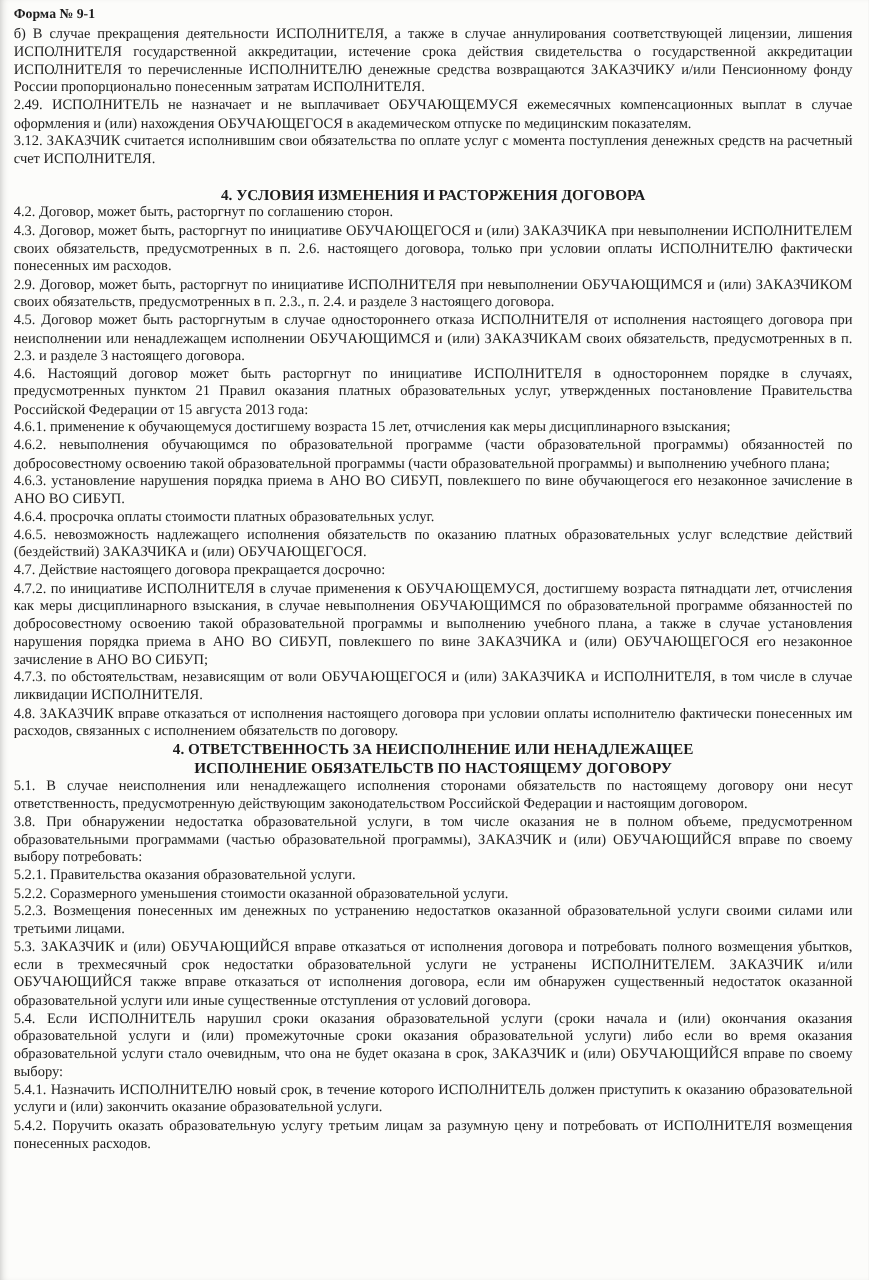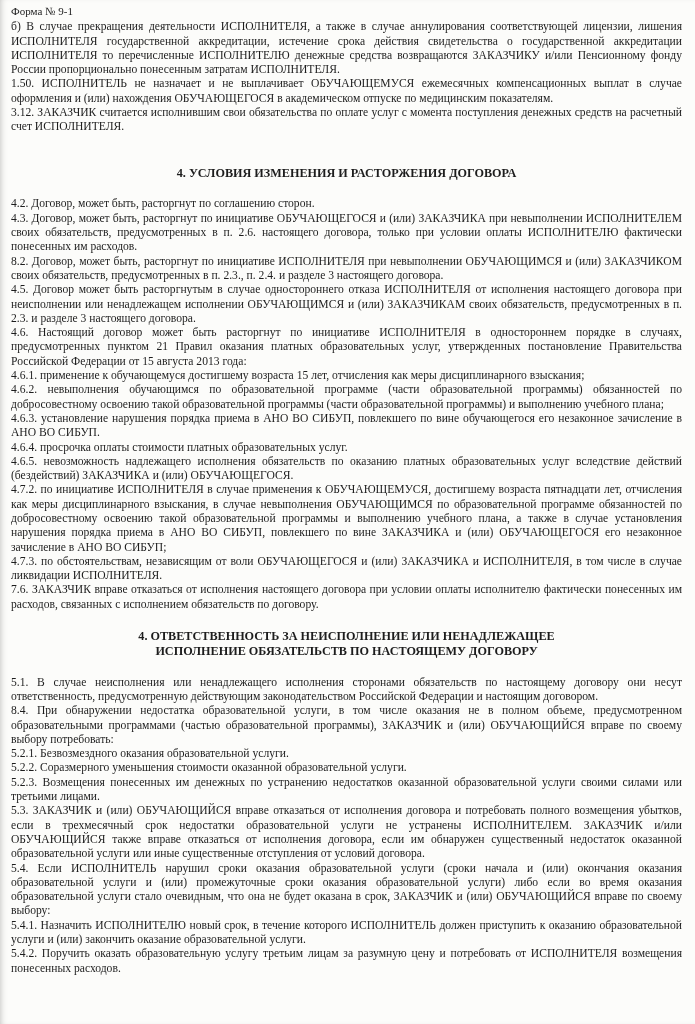--- a/index.html
+++ b/index.html
@@ -20,72 +20,73 @@
     background: #fcfcfa;
     color: #1d1d1d;
     font-family: "Liberation Serif", "DejaVu Serif", serif;
     font-size: 11.6px;
     line-height: 14.3px;
     box-shadow: inset 5px 0 7px -5px rgba(0,0,0,0.28);
     -webkit-hyphens: auto;
     hyphens: auto;
   }
   .form-label {
-    font-weight: 400;
+    font-weight: 700;
     font-size: 11px;
     margin: 0 0 2px 0;
     text-align: left;
   }
   .doc-body .para {
     margin: 0;
     text-align: justify;
   }
   .doc-body .heading {
-    margin: 17px;
+    margin: 0;
     text-align: center;
     font-weight: 700;
     font-size: 12.2px;
     line-height: 14.8px;
     white-space: pre-line;
     -webkit-hyphens: none;
     hyphens: none;
   }
   .doc-body .spacer {
     height: 14px;
   }
 </style>
 </head>
 <body>
 
 <div class="page">
   <div class="form-label">Форма № 9-1</div>
   <div class="doc-body" id="doc-body">
       <p class="para">б) В случае прекращения деятельности ИСПОЛНИТЕЛЯ, а также в случае аннулирования соответствующей лицензии, лишения ИСПОЛНИТЕЛЯ государственной аккредитации, истечение срока действия свидетельства о государственной аккредитации ИСПОЛНИТЕЛЯ то перечисленные ИСПОЛНИТЕЛЮ денежные средства возвращаются ЗАКАЗЧИКУ и/или Пенсионному фонду России пропорционально понесенным затратам ИСПОЛНИТЕЛЯ.</p>
-      <p class="para">1.50. ИСПОЛНИТЕЛЬ не назначает и не выплачивает ОБУЧАЮЩЕМУСЯ ежемесячных компенсационных выплат в случае оформления и (или) нахождения ОБУЧАЮЩЕГОСЯ в академическом отпуске по медицинским показателям.</p>
+      <p class="para">2.49. ИСПОЛНИТЕЛЬ не назначает и не выплачивает ОБУЧАЮЩЕМУСЯ ежемесячных компенсационных выплат в случае оформления и (или) нахождения ОБУЧАЮЩЕГОСЯ в академическом отпуске по медицинским показателям.</p>
       <p class="para">3.12. ЗАКАЗЧИК считается исполнившим свои обязательства по оплате услуг с момента поступления денежных средств на расчетный счет ИСПОЛНИТЕЛЯ.</p>
       <div class="spacer"></div>
       <div class="heading">4. УСЛОВИЯ ИЗМЕНЕНИЯ И РАСТОРЖЕНИЯ ДОГОВОРА</div>
       <p class="para">4.2. Договор, может быть, расторгнут по соглашению сторон.</p>
       <p class="para">4.3. Договор, может быть, расторгнут по инициативе ОБУЧАЮЩЕГОСЯ и (или) ЗАКАЗЧИКА при невыполнении ИСПОЛНИТЕЛЕМ своих обязательств, предусмотренных в п. 2.6. настоящего договора, только при условии оплаты ИСПОЛНИТЕЛЮ фактически понесенных им расходов.</p>
-      <p class="para">8.2. Договор, может быть, расторгнут по инициативе ИСПОЛНИТЕЛЯ при невыполнении ОБУЧАЮЩИМСЯ и (или) ЗАКАЗЧИКОМ своих обязательств, предусмотренных в п. 2.3., п. 2.4. и разделе 3 настоящего договора.</p>
+      <p class="para">2.9. Договор, может быть, расторгнут по инициативе ИСПОЛНИТЕЛЯ при невыполнении ОБУЧАЮЩИМСЯ и (или) ЗАКАЗЧИКОМ своих обязательств, предусмотренных в п. 2.3., п. 2.4. и разделе 3 настоящего договора.</p>
       <p class="para">4.5. Договор может быть расторгнутым в случае одностороннего отказа ИСПОЛНИТЕЛЯ от исполнения настоящего договора при неисполнении или ненадлежащем исполнении ОБУЧАЮЩИМСЯ и (или) ЗАКАЗЧИКАМ своих обязательств, предусмотренных в п. 2.3. и разделе 3 настоящего договора.</p>
       <p class="para">4.6. Настоящий договор может быть расторгнут по инициативе ИСПОЛНИТЕЛЯ в одностороннем порядке в случаях, предусмотренных пунктом 21 Правил оказания платных образовательных услуг, утвержденных постановление Правительства Российской Федерации от 15 августа 2013 года:</p>
       <p class="para">4.6.1. применение к обучающемуся достигшему возраста 15 лет, отчисления как меры дисциплинарного взыскания;</p>
       <p class="para">4.6.2. невыполнения обучающимся по образовательной программе (части образовательной программы) обязанностей по добросовестному освоению такой образовательной программы (части образовательной программы) и выполнению учебного плана;</p>
       <p class="para">4.6.3. установление нарушения порядка приема в АНО ВО СИБУП, повлекшего по вине обучающегося его незаконное зачисление в АНО ВО СИБУП.</p>
       <p class="para">4.6.4. просрочка оплаты стоимости платных образовательных услуг.</p>
       <p class="para">4.6.5. невозможность надлежащего исполнения обязательств по оказанию платных образовательных услуг вследствие действий (бездействий) ЗАКАЗЧИКА и (или) ОБУЧАЮЩЕГОСЯ.</p>
+      <p class="para">4.7. Действие настоящего договора прекращается досрочно:</p>
       <p class="para">4.7.2. по инициативе ИСПОЛНИТЕЛЯ в случае применения к ОБУЧАЮЩЕМУСЯ, достигшему возраста пятнадцати лет, отчисления как меры дисциплинарного взыскания, в случае невыполнения ОБУЧАЮЩИМСЯ по образовательной программе обязанностей по добросовестному освоению такой образовательной программы и выполнению учебного плана, а также в случае установления нарушения порядка приема в АНО ВО СИБУП, повлекшего по вине ЗАКАЗЧИКА и (или) ОБУЧАЮЩЕГОСЯ его незаконное зачисление в АНО ВО СИБУП;</p>
       <p class="para">4.7.3. по обстоятельствам, независящим от воли ОБУЧАЮЩЕГОСЯ и (или) ЗАКАЗЧИКА и ИСПОЛНИТЕЛЯ, в том числе в случае ликвидации ИСПОЛНИТЕЛЯ.</p>
-      <p class="para">7.6. ЗАКАЗЧИК вправе отказаться от исполнения настоящего договора при условии оплаты исполнителю фактически понесенных им расходов, связанных с исполнением обязательств по договору.</p>
+      <p class="para">4.8. ЗАКАЗЧИК вправе отказаться от исполнения настоящего договора при условии оплаты исполнителю фактически понесенных им расходов, связанных с исполнением обязательств по договору.</p>
       <div class="heading">4. ОТВЕТСТВЕННОСТЬ ЗА НЕИСПОЛНЕНИЕ ИЛИ НЕНАДЛЕЖАЩЕЕ
 ИСПОЛНЕНИЕ ОБЯЗАТЕЛЬСТВ ПО НАСТОЯЩЕМУ ДОГОВОРУ</div>
       <p class="para">5.1. В случае неисполнения или ненадлежащего исполнения сторонами обязательств по настоящему договору они несут ответственность, предусмотренную действующим законодательством Российской Федерации и настоящим договором.</p>
-      <p class="para">8.4. При обнаружении недостатка образовательной услуги, в том числе оказания не в полном объеме, предусмотренном образовательными программами (частью образовательной программы), ЗАКАЗЧИК и (или) ОБУЧАЮЩИЙСЯ вправе по своему выбору потребовать:</p>
-      <p class="para">5.2.1. Безвозмездного оказания образовательной услуги.</p>
+      <p class="para">3.8. При обнаружении недостатка образовательной услуги, в том числе оказания не в полном объеме, предусмотренном образовательными программами (частью образовательной программы), ЗАКАЗЧИК и (или) ОБУЧАЮЩИЙСЯ вправе по своему выбору потребовать:</p>
+      <p class="para">5.2.1. Правительства оказания образовательной услуги.</p>
       <p class="para">5.2.2. Соразмерного уменьшения стоимости оказанной образовательной услуги.</p>
       <p class="para">5.2.3. Возмещения понесенных им денежных по устранению недостатков оказанной образовательной услуги своими силами или третьими лицами.</p>
       <p class="para">5.3. ЗАКАЗЧИК и (или) ОБУЧАЮЩИЙСЯ вправе отказаться от исполнения договора и потребовать полного возмещения убытков, если в трехмесячный срок недостатки образовательной услуги не устранены ИСПОЛНИТЕЛЕМ. ЗАКАЗЧИК и/или ОБУЧАЮЩИЙСЯ также вправе отказаться от исполнения договора, если им обнаружен существенный недостаток оказанной образовательной услуги или иные существенные отступления от условий договора.</p>
       <p class="para">5.4. Если ИСПОЛНИТЕЛЬ нарушил сроки оказания образовательной услуги (сроки начала и (или) окончания оказания образовательной услуги и (или) промежуточные сроки оказания образовательной услуги) либо если во время оказания образовательной услуги стало очевидным, что она не будет оказана в срок, ЗАКАЗЧИК и (или) ОБУЧАЮЩИЙСЯ вправе по своему выбору:</p>
       <p class="para">5.4.1. Назначить ИСПОЛНИТЕЛЮ новый срок, в течение которого ИСПОЛНИТЕЛЬ должен приступить к оказанию образовательной услуги и (или) закончить оказание образовательной услуги.</p>
       <p class="para">5.4.2. Поручить оказать образовательную услугу третьим лицам за разумную цену и потребовать от ИСПОЛНИТЕЛЯ возмещения понесенных расходов.</p>
     </div>
 </div>
 
 </body></html>

